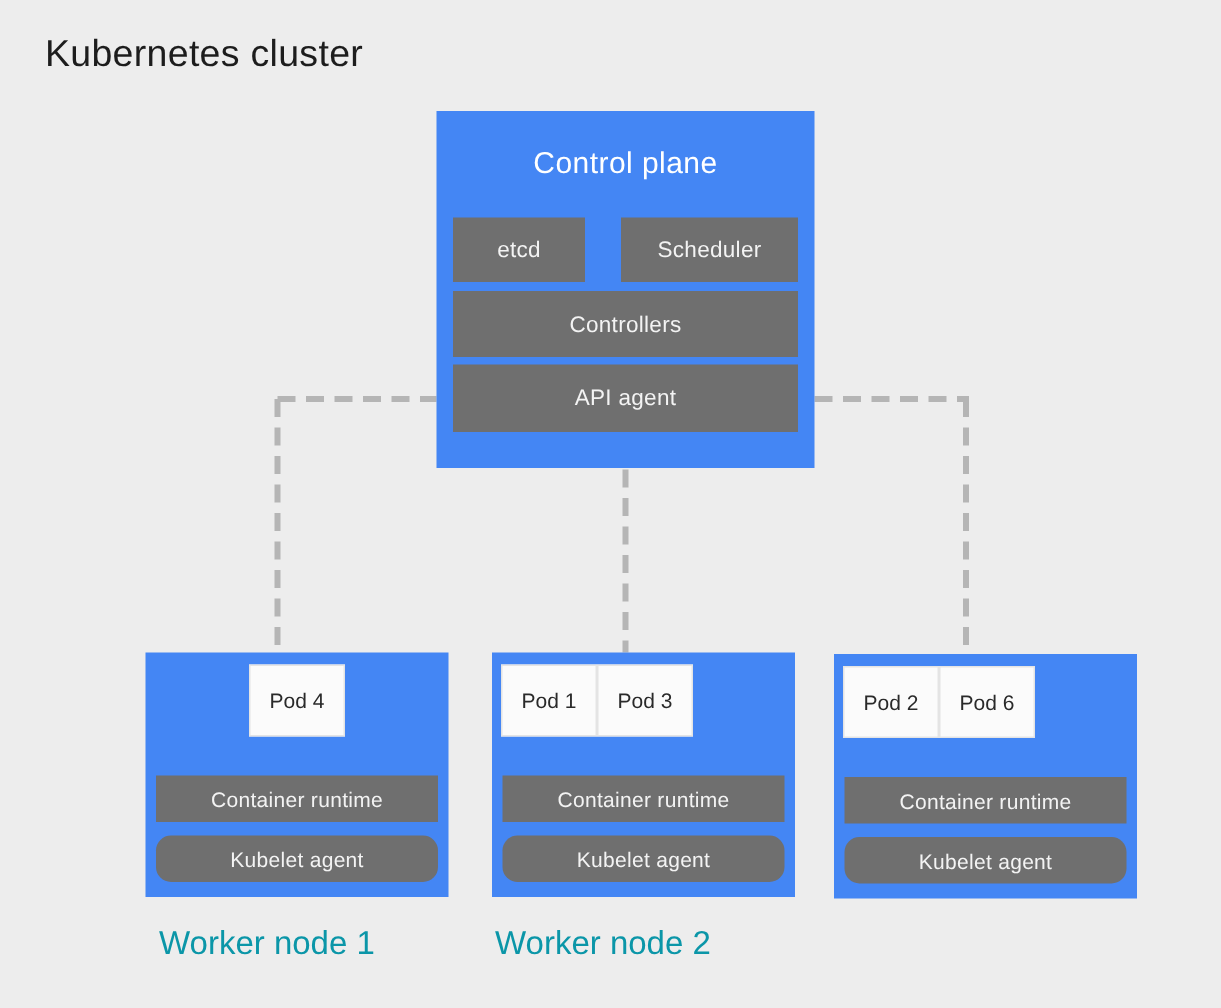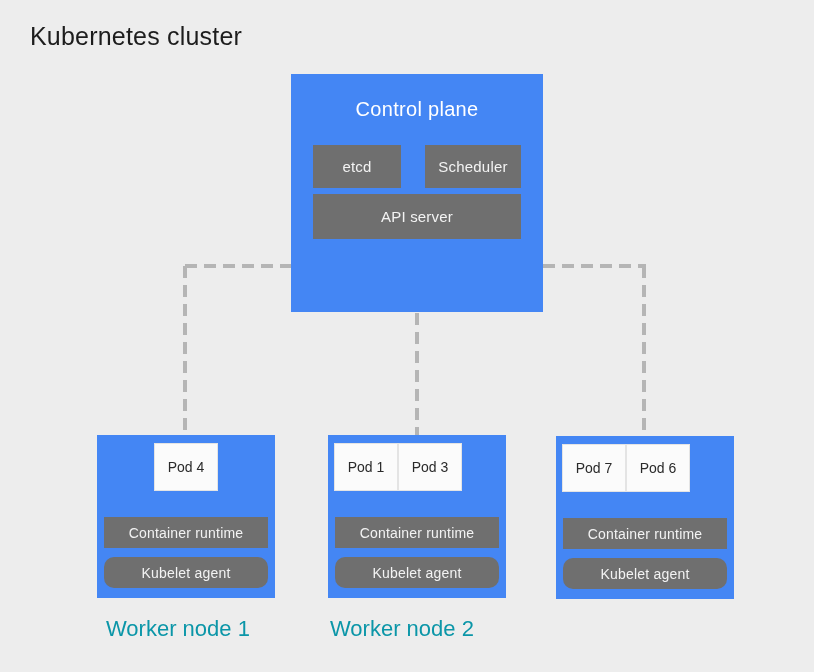--- a/index.html
+++ b/index.html
@@ -34,21 +34,21 @@
     stroke-width: 4;
     stroke-dasharray: 12 7;
   }
   
   .control-plane {
     position: absolute;
     left: 291px; top: 74px;
     width: 252px; height: 238px;
     background: var(--node-blue, #4486f4);
     box-sizing: border-box;
-    padding: 0 22px;
+    padding: 0 11px;
   }
   .cp-title {
     height: 71px;
     display: flex;
     align-items: center;
     justify-content: center;
     color: #ffffff;
     font-size: 20px;
     letter-spacing: 0.3px;
   }
@@ -65,20 +65,21 @@
   .cp-etcd { width: 88px; }
   .cp-scheduler { flex: 1; }
   .cp-row2 { height: 44px; margin-bottom: 5px; }
   .cp-row3 { height: 45px; }
   
   .worker-node {
     position: absolute;
     top: 435px;
     width: 178px; height: 163px;
     background: var(--node-blue, #4486f4);
+    padding-left: 24px;
   }
   .wn-1 { left: 97px; }
   .wn-2 { left: 328px; }
   .wn-3 { left: 556px; top: 436px; }
   .pods-row {
     position: absolute;
     left: 6px; right: 6px; top: 8px;
     height: 48px;
     display: flex;
   }
@@ -129,21 +130,22 @@
     <line x1="417" y1="313" x2="417" y2="435"></line>
     <line x1="644" y1="266" x2="644" y2="437"></line>
   </svg>
 
   <div class="control-plane">
     <div class="cp-title">Control plane</div>
     <div class="cp-row1">
       <div class="comp cp-etcd">etcd</div>
       <div class="comp cp-scheduler">Scheduler</div>
     </div>
-    <div class="comp cp-row3">API server</div>
+    <div class="comp cp-row2">Controllers</div>
+    <div class="comp cp-row3">API agent</div>
   </div>
 
   <div class="worker-node wn-1">
     <div class="pods-row pods-center">
       <div class="pod">Pod 4</div>
     </div>
     <div class="comp wn-comp wn-runtime">Container runtime</div>
     <div class="comp wn-comp wn-kubelet">Kubelet agent</div>
   </div>
 
@@ -151,21 +153,21 @@
     <div class="pods-row pods-between">
       <div class="pod">Pod 1</div>
       <div class="pod">Pod 3</div>
     </div>
     <div class="comp wn-comp wn-runtime">Container runtime</div>
     <div class="comp wn-comp wn-kubelet">Kubelet agent</div>
   </div>
 
   <div class="worker-node wn-3">
     <div class="pods-row pods-between">
-      <div class="pod">Pod 7</div>
+      <div class="pod">Pod 2</div>
       <div class="pod">Pod 6</div>
     </div>
     <div class="comp wn-comp wn-runtime">Container runtime</div>
     <div class="comp wn-comp wn-kubelet">Kubelet agent</div>
   </div>
 
   <div class="worker-label wl-1">Worker node 1</div>
   <div class="worker-label wl-2">Worker node 2</div>
 
 </div>

